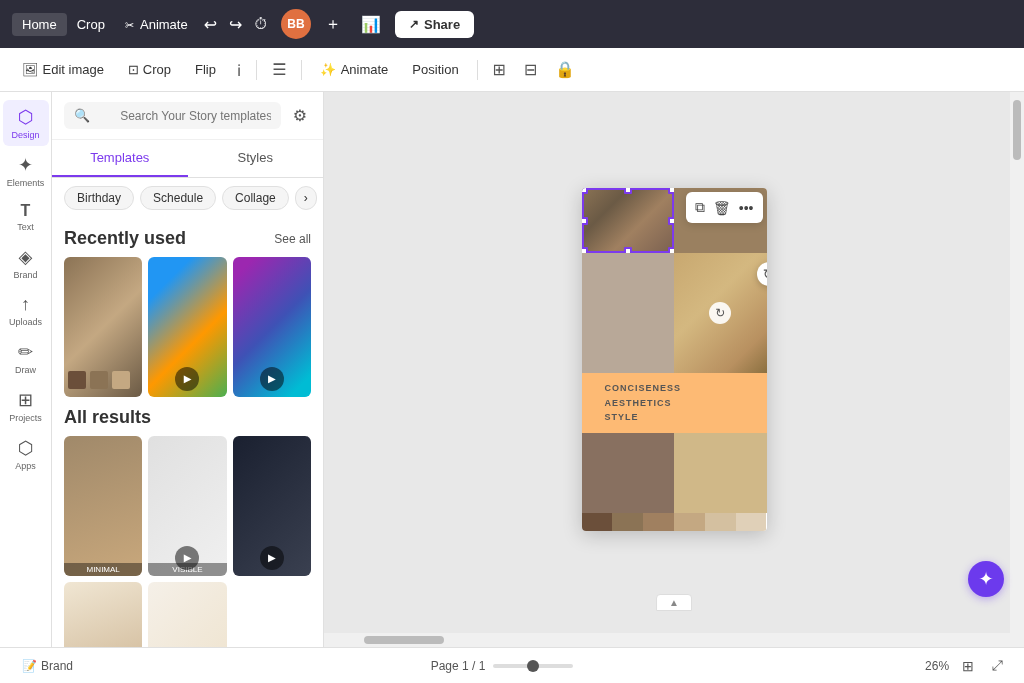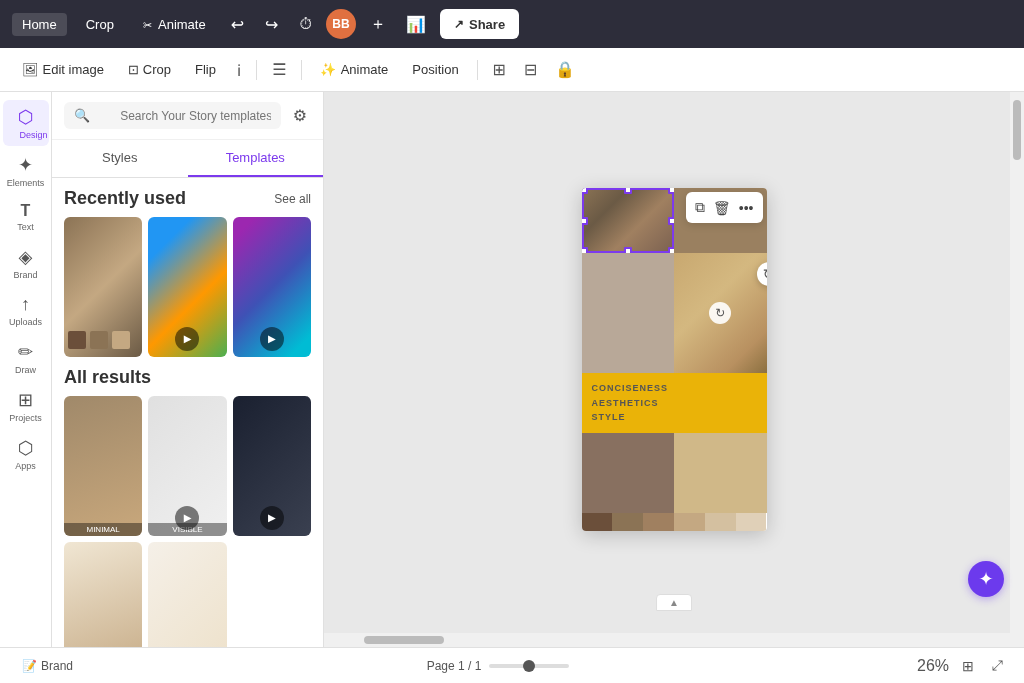--- a/index.html
+++ b/index.html
@@ -8,35 +8,35 @@
     
     .top-bar {
       height: 48px;
       background: #2d2d3a;
       display: flex;
       align-items: center;
       padding: 0 12px;
       gap: 8px;
       flex-shrink: 0;
     }
-    .top-bar-left { display: flex; align-items: center; gap: 9px; }
+    .top-bar-left { display: flex; align-items: center; gap: 0; }
     .top-nav-btn {
       color: #fff;
       background: none;
       border: none;
       cursor: pointer;
       font-size: 13px;
       padding: 4px 10px;
       border-radius: 4px;
       white-space: nowrap;
     }
     .top-nav-btn.active { background: rgba(255,255,255,0.15); }
     .top-bar-center { flex: 1; display: flex; justify-content: center; }
     .doc-title { color: #ccc; font-size: 13px; }
-    .top-bar-right { display: flex; gap: 8px; }
+    .top-bar-right { display: flex; align-items: center; gap: 8px; }
     .icon-btn {
       background: none; border: none; cursor: pointer;
       color: #fff; font-size: 16px; padding: 4px 6px; border-radius: 4px;
       display: flex; align-items: center; justify-content: center;
     }
     .avatar {
       width: 30px; height: 30px; border-radius: 50%;
       background: #e07040; display: flex; align-items: center; justify-content: center;
       color: #fff; font-size: 12px; font-weight: bold; cursor: pointer;
     }
@@ -91,21 +91,21 @@
     }
     .sidebar-icon-item {
       display: flex; flex-direction: column; align-items: center;
       padding: 6px 4px; cursor: pointer; border-radius: 6px;
       width: 46px; gap: 2px;
     }
     .sidebar-icon-item.active { background: #f0eeff; }
     .sidebar-icon-item .icon { font-size: 18px; color: #555; }
     .sidebar-icon-item.active .icon { color: #7c3aed; }
     .sidebar-icon-item .label { font-size: 9px; color: #666; text-align: center; }
-    .sidebar-icon-item.active .label { color: #7c3aed; padding-left: 16px; }
+    .sidebar-icon-item.active .label { color: #7c3aed; }
 
     
     .left-panel {
       width: 272px;
       background: #fff;
       border-right: 1px solid #e0e0e0;
       display: flex;
       flex-direction: column;
       flex-shrink: 0;
       overflow: hidden;
@@ -333,21 +333,21 @@
     .notes-btn {
       display: flex; align-items: center; gap: 4px;
       font-size: 12px; color: #555; cursor: pointer;
       background: none; border: none; padding: 4px 6px; border-radius: 4px;
     }
     .status-center { flex: 1; display: flex; align-items: center; justify-content: center; gap: 8px; }
     .page-info { font-size: 12px; color: #555; }
     .page-slider { width: 80px; height: 4px; background: #ddd; border-radius: 2px; position: relative; cursor: pointer; }
     .page-slider-thumb { width: 12px; height: 12px; background: #555; border-radius: 50%; position: absolute; top: -4px; left: 50%; transform: translateX(-50%); }
     .status-right { display: flex; align-items: center; gap: 8px; }
-    .zoom-info { font-size: 16px; color: #555; }
+    .zoom-info { font-size: 12px; color: #555; }
     .view-btn {
       background: none; border: none; cursor: pointer;
       font-size: 14px; color: #555; padding: 3px 5px; border-radius: 3px;
     }
 
     
     .collapse-btn {
       position: absolute; bottom: 36px; left: 50%; transform: translateX(-50%);
       background: #fff; border: 1px solid #ddd; border-radius: 4px 4px 0 0;
       padding: 2px 12px; cursor: pointer; font-size: 10px; color: #888;
@@ -464,28 +464,34 @@
 
     <div class="search-bar">
       <div class="search-input-wrap">
         <span class="search-icon">🔍</span>
         <input class="search-input" type="text" placeholder="Search Your Story templates" style="">
       </div>
       <button class="filter-btn">⚙</button>
     </div>
 
     <div class="panel-tabs">
+      <div class="panel-tab active">
+        <span>Templates</span>
+      </div>
       <div class="panel-tab">
         <span>Styles</span>
       </div>
-      <div class="panel-tab active">
-        <span>Templates</span>
-      </div>
-    </div>
-
+    </div>
+
+    <div class="chip-row">
+      <div class="chip">Birthday</div>
+      <div class="chip">Schedule</div>
+      <div class="chip">Collage</div>
+      <div class="chip-more">›</div>
+    </div>
 
     <div class="panel-scroll">
 
       <div class="section-header">
         <span class="section-title">Recently used</span>
         <span class="see-all">See all</span>
       </div>
       <div class="template-grid">
         <div class="template-item tpl-1">
           <div class="swatch-row" style="position:absolute;bottom:4px;left:4px;right:4px;">
@@ -568,21 +574,21 @@
       </div>
 
       <div style="display:grid; grid-template-columns:1fr 1fr; height:120px;">
         <div class="grid-cell img-flower" style="height:120px; background:#b8a898;"></div>
         <div class="grid-cell img-wheat" style="height:120px;">
 
           <div class="refresh-overlay">↻</div>
         </div>
       </div>
 
-      <div class="cell-text" style="background:#eab308; padding:8px 10px; min-height:55px;">
+      <div class="cell-text" style="background:#fdba74; padding:8px 23px; min-height:55px;">
         <div class="cell-text-line">CONCISENESS</div>
         <div class="cell-text-line">AESTHETICS</div>
         <div class="cell-text-line">STYLE</div>
       </div>
 
       <div style="display:grid; grid-template-columns:1fr 1fr; height:80px;">
         <div class="grid-cell img-person" style="height:80px; background:#887060;"></div>
         <div class="grid-cell img-bokeh" style="height:80px; background:#d0b888;"></div>
       </div>
 

